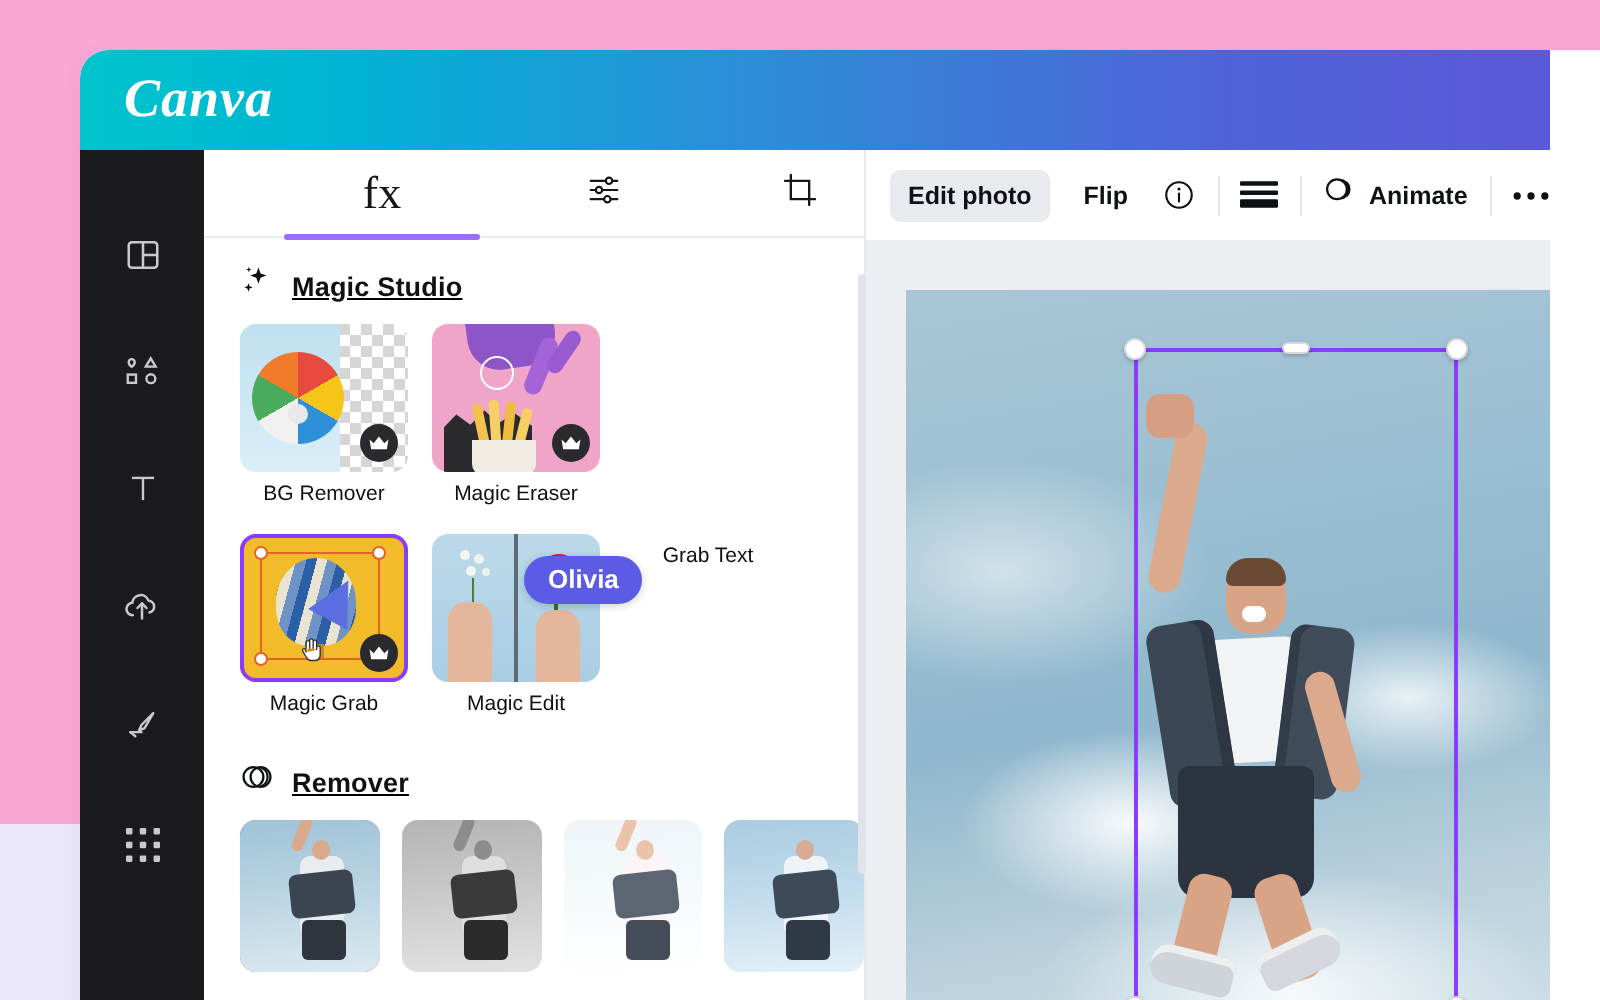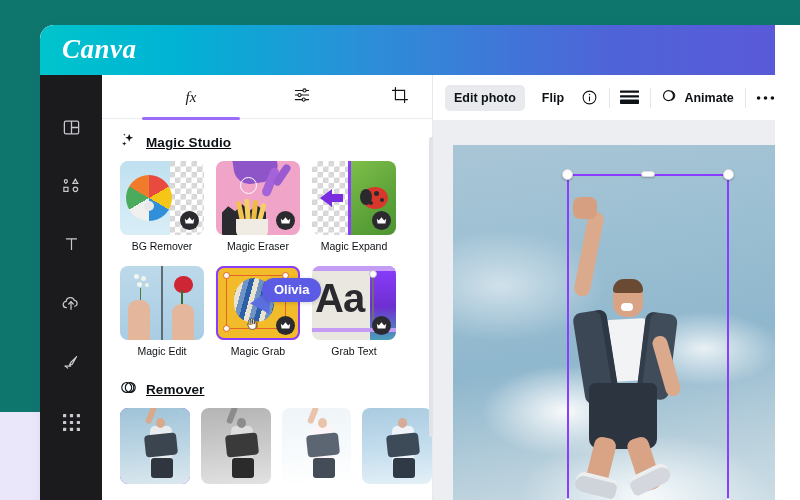--- a/index.html
+++ b/index.html
@@ -5,21 +5,21 @@
   * { box-sizing: border-box; margin: 0; padding: 0; }
   html, body {
     width: 800px; height: 500px;
     overflow: hidden;
     font-family: "Liberation Sans", sans-serif;
     background: #ebe7fa;
   }
   #page {
     position: relative;
     width: 800px; height: 412px;
-    background: #0f766e;
+    background: #f9a8d4;
   }
 
   
   #window {
     position: absolute;
     left: 40px; top: 25px;
     width: 775px; height: 490px;
     background: #ffffff;
     border-radius: 14px 0 0 0;
     overflow: hidden;
@@ -74,22 +74,21 @@
     cursor: pointer;
   }
   .tab-underline {
     position: absolute; left: 40px; top: 42px;
     width: 98px; height: 2.5px;
     background: #9b6dff;
     border-radius: 2px;
   }
   .fx-label {
     font-family: "Liberation Serif", serif;
-    font-style: italic;
-    font-size: 15px;
+    font-size: 23px;
     color: #16161a;
   }
 
   #panel-scroll {
     position: absolute; top: 45px; left:0;
     width: 330px; height: 395px;
     overflow: hidden;
   }
   .section-head {
     display: flex; align-items: center; gap: 9px;
@@ -394,60 +393,23 @@
               </div>
               <div class="crown">
                 <svg width="11" height="9" viewBox="0 0 14 11" fill="#ffffff">
                     <path d="M1 3.2 L3.6 5.6 L7 1.4 L10.4 5.6 L13 3.2 L12 9.4 L2 9.4 Z"></path>
                   </svg>
               </div>
             </div>
             <div class="tile-label">Magic Eraser</div>
           </div>
 
-          <div class="tile">
-            <div class="thumb checker">
-              <div style="position:absolute;left:38px;top:0;width:46px;height:74px;background:linear-gradient(140deg,#7fbf4a,#5da33a 60%,#4d9432);"></div>
-              <div style="position:absolute;left:36px;top:0;width:3px;height:74px;background:#8b3dff;"></div>
-              <div style="position:absolute;left:50px;top:26px;width:26px;height:22px;border-radius:50%;background:#d8382c;"></div>
-              <div style="position:absolute;left:48px;top:28px;width:12px;height:16px;border-radius:50%;background:#2a2a2e;"></div>
-              <div style="position:absolute;left:62px;top:30px;width:5px;height:5px;border-radius:50%;background:#2a2a2e;"></div>
-              <div style="position:absolute;left:68px;top:37px;width:4px;height:4px;border-radius:50%;background:#2a2a2e;"></div>
-              <div style="position:absolute;left:57px;top:40px;width:4px;height:4px;border-radius:50%;background:#2a2a2e;"></div>
-              <div style="position:absolute;left:8px;top:28px;width:0;height:0;border-top:9px solid transparent;border-bottom:9px solid transparent;border-right:12px solid #7a2ce0;"></div>
-              <div style="position:absolute;left:20px;top:33px;width:11px;height:8px;background:#7a2ce0;"></div>
-              <div class="crown">
-                <svg width="11" height="9" viewBox="0 0 14 11" fill="#ffffff">
-                    <path d="M1 3.2 L3.6 5.6 L7 1.4 L10.4 5.6 L13 3.2 L12 9.4 L2 9.4 Z"></path>
-                  </svg>
-              </div>
-            </div>
-            <div class="tile-label">Magic Expand</div>
-          </div>
         </div>
 
         <div class="tile-row" style="margin-top:14px;">
-
-          <div class="tile">
-            <div class="thumb" style="background:linear-gradient(180deg,#bcd9ea,#a9cde3);">
-              <div style="position:absolute;left:41px;top:0;width:1.5px;height:74px;background:#5d6b74;"></div>
-              <div style="position:absolute;left:12px;top:8px;width:22px;height:24px;">
-                <div style="position:absolute;left:2px;top:0;width:5px;height:5px;border-radius:50%;background:#f2f5f0;"></div>
-                <div style="position:absolute;left:9px;top:2px;width:5px;height:5px;border-radius:50%;background:#eef3ea;"></div>
-                <div style="position:absolute;left:5px;top:8px;width:5px;height:5px;border-radius:50%;background:#f2f5f0;"></div>
-                <div style="position:absolute;left:13px;top:9px;width:4px;height:4px;border-radius:50%;background:#eef3ea;"></div>
-                <div style="position:absolute;left:8px;top:14px;width:1.4px;height:16px;background:#4c7a3c;"></div>
-              </div>
-              <div style="position:absolute;left:8px;top:34px;width:22px;height:40px;background:#e4b79c;border-radius:9px 9px 0 0;"></div>
-              <div style="position:absolute;left:54px;top:10px;width:19px;height:17px;border-radius:50% 50% 45% 45%;background:#cf2636;"></div>
-              <div style="position:absolute;left:61px;top:24px;width:1.6px;height:22px;background:#3f6b33;"></div>
-              <div style="position:absolute;left:52px;top:38px;width:22px;height:36px;background:#e4b79c;border-radius:9px 9px 0 0;"></div>
-            </div>
-            <div class="tile-label">Magic Edit</div>
-          </div>
 
           <div class="tile">
             <div class="thumb sel" style="background:#f2bb2a;">
               <div style="position:absolute;left:10px;top:9px;width:60px;height:54px;border:1.5px solid #e2622a;"></div>
               <div style="position:absolute;left:7px;top:6px;width:7px;height:7px;border-radius:50%;background:#fff;border:1px solid #e2622a;"></div>
               <div style="position:absolute;left:66px;top:6px;width:7px;height:7px;border-radius:50%;background:#fff;border:1px solid #e2622a;"></div>
               <div style="position:absolute;left:7px;top:59px;width:7px;height:7px;border-radius:50%;background:#fff;border:1px solid #e2622a;"></div>
               <div style="position:absolute;left:66px;top:59px;width:7px;height:7px;border-radius:50%;background:#fff;border:1px solid #e2622a;"></div>
               <div style="position:absolute;left:18px;top:12px;width:40px;height:44px;border-radius:50% 50% 42% 42%;background:repeating-linear-gradient(105deg,#2b5fa8 0 5px,#e9e3d2 5px 10px,#6f93c4 10px 15px);"></div>
               <div style="position:absolute;left:34px;top:55px;width:8px;height:7px;background:#c98a22;"></div>
@@ -460,33 +422,38 @@
               <div class="crown">
                 <svg width="11" height="9" viewBox="0 0 14 11" fill="#ffffff">
                     <path d="M1 3.2 L3.6 5.6 L7 1.4 L10.4 5.6 L13 3.2 L12 9.4 L2 9.4 Z"></path>
                   </svg>
               </div>
             </div>
             <div class="tile-label">Magic Grab</div>
           </div>
 
           <div class="tile">
-            <div class="thumb" style="background:#e9e7e0;">
-              <div style="position:absolute;right:0;top:0;width:26px;height:74px;background:linear-gradient(180deg,#8b3dff,#6d2fd0 55%,#4a9fb8);"></div>
-              <div style="position:absolute;left:0;top:0;width:84px;height:5px;background:#c49bf5;"></div>
-              <div style="position:absolute;left:0;bottom:8px;width:84px;height:4px;background:#c49bf5;"></div>
-              <div style="position:absolute;left:3px;top:12px;font-family:'Liberation Sans',sans-serif;font-weight:bold;font-size:40px;color:#2a2a2e;line-height:40px;letter-spacing:-1px;">Aa</div>
-              <div style="position:absolute;left:60px;top:10px;width:1.6px;height:44px;background:#6d6d72;"></div>
-              <div style="position:absolute;left:57px;top:4px;width:8px;height:8px;border-radius:50%;background:#fff;border:1px solid #bdbdc4;"></div>
-              <div class="crown">
-                <svg width="11" height="9" viewBox="0 0 14 11" fill="#ffffff">
-                    <path d="M1 3.2 L3.6 5.6 L7 1.4 L10.4 5.6 L13 3.2 L12 9.4 L2 9.4 Z"></path>
-                  </svg>
+            <div class="thumb" style="background:linear-gradient(180deg,#bcd9ea,#a9cde3);">
+              <div style="position:absolute;left:41px;top:0;width:1.5px;height:74px;background:#5d6b74;"></div>
+              <div style="position:absolute;left:12px;top:8px;width:22px;height:24px;">
+                <div style="position:absolute;left:2px;top:0;width:5px;height:5px;border-radius:50%;background:#f2f5f0;"></div>
+                <div style="position:absolute;left:9px;top:2px;width:5px;height:5px;border-radius:50%;background:#eef3ea;"></div>
+                <div style="position:absolute;left:5px;top:8px;width:5px;height:5px;border-radius:50%;background:#f2f5f0;"></div>
+                <div style="position:absolute;left:13px;top:9px;width:4px;height:4px;border-radius:50%;background:#eef3ea;"></div>
+                <div style="position:absolute;left:8px;top:14px;width:1.4px;height:16px;background:#4c7a3c;"></div>
               </div>
+              <div style="position:absolute;left:8px;top:34px;width:22px;height:40px;background:#e4b79c;border-radius:9px 9px 0 0;"></div>
+              <div style="position:absolute;left:54px;top:10px;width:19px;height:17px;border-radius:50% 50% 45% 45%;background:#cf2636;"></div>
+              <div style="position:absolute;left:61px;top:24px;width:1.6px;height:22px;background:#3f6b33;"></div>
+              <div style="position:absolute;left:52px;top:38px;width:22px;height:36px;background:#e4b79c;border-radius:9px 9px 0 0;"></div>
             </div>
+            <div class="tile-label">Magic Edit</div>
+          </div>
+
+          <div class="tile">
             <div class="tile-label">Grab Text</div>
           </div>
         </div>
 
         <div class="section-head" style="padding-top:22px;">
           <span>
             <svg width="17" height="17" viewBox="0 0 24 24" fill="none" stroke="#0d1216" stroke-width="1.6">
               <circle cx="9.5" cy="12" r="7"></circle>
               <path d="M14.5 5.3a7 7 0 0 1 0 13.4 7 7 0 0 0 0-13.4z" fill="#0d1216"></path>
               <circle cx="14.5" cy="12" r="7"></circle>

